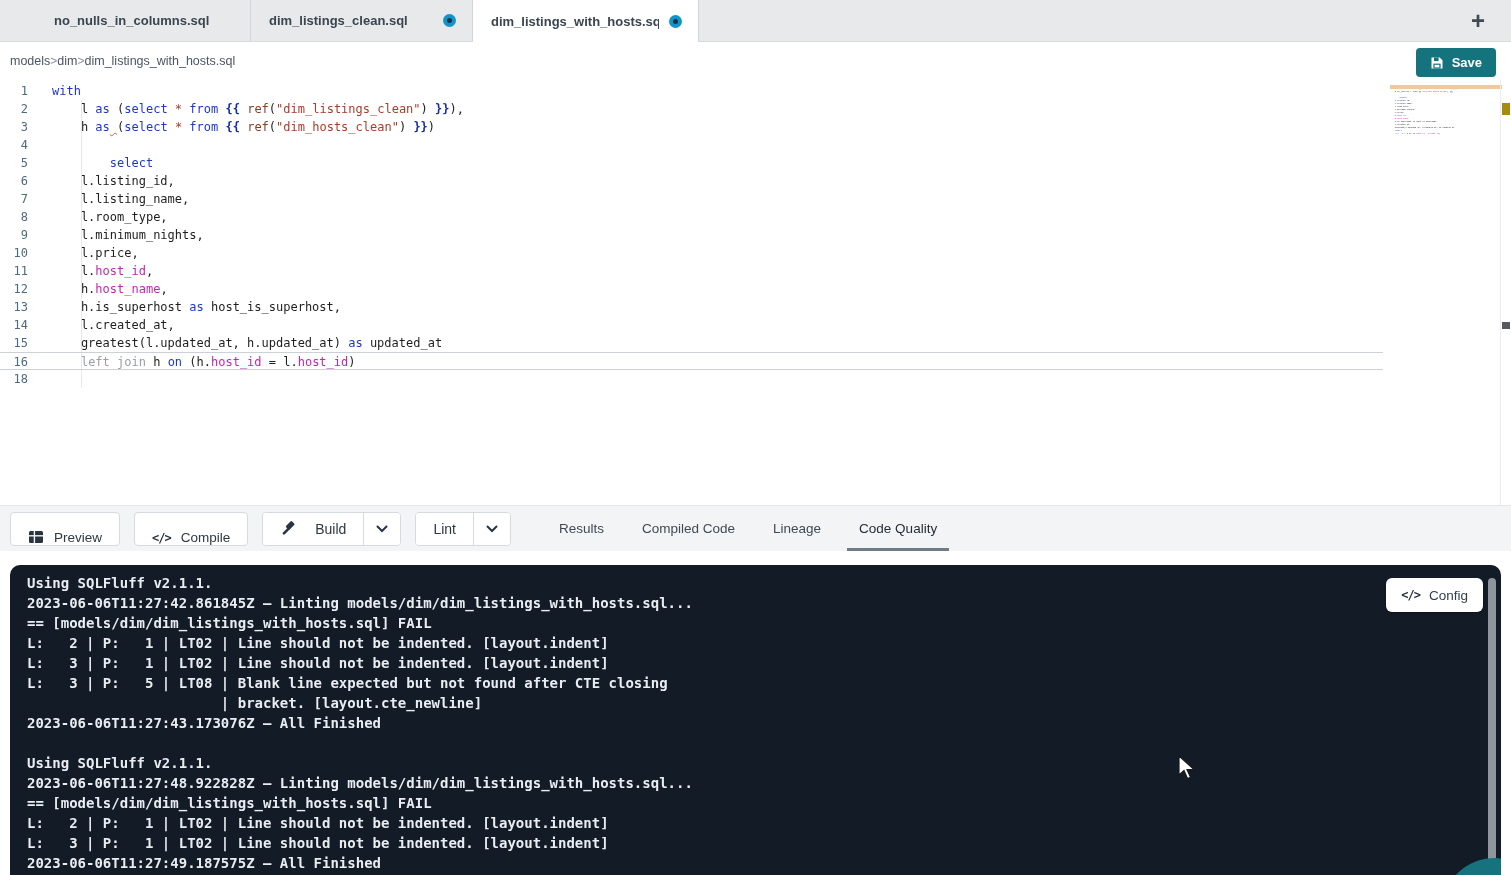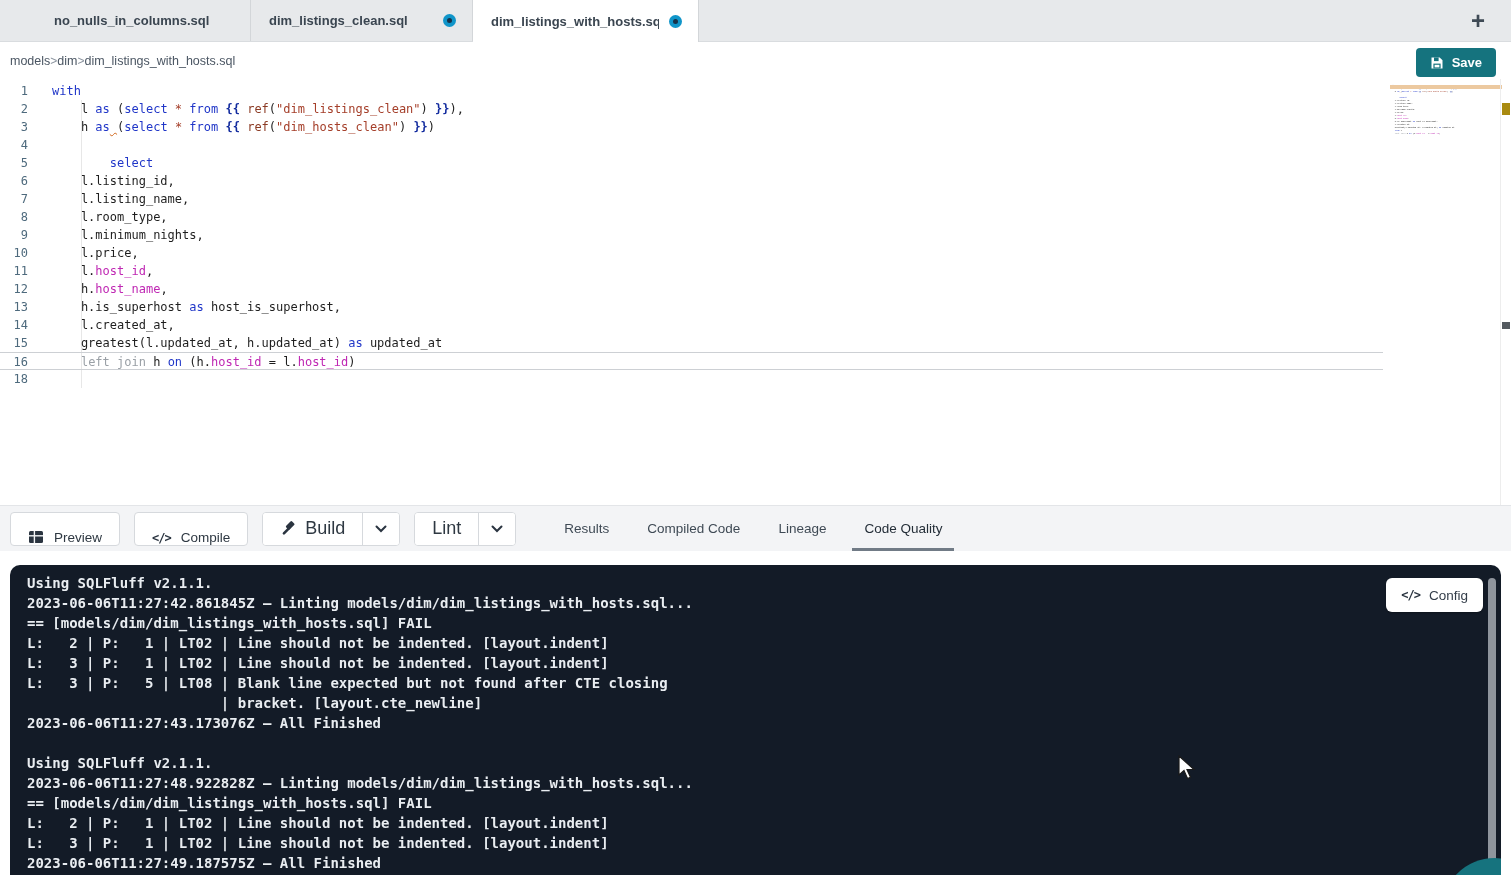--- a/index.html
+++ b/index.html
@@ -58,22 +58,22 @@
   .overview-tan{position:absolute;left:1390px;top:6px;width:112px;height:4px;background:#ecc9a0;}
   .ruler-olive{position:absolute;left:1502px;top:24px;width:8px;height:12px;background:#a98a10;}
   .ruler-dark{position:absolute;left:1502px;top:243px;width:8px;height:7px;background:#53595f;}
 
   
   .actionbar{position:absolute;top:505px;left:0;right:0;height:46px;background:#f3f4f6;
     border-top:1px solid #e3e5e8;display:flex;align-items:center;padding-left:10px;box-sizing:border-box;gap:14px;z-index:2;}
   .btn{height:34px;background:#fff;border:1px solid #d6d9dd;border-radius:4px;display:flex;align-items:flex-end;
     gap:10px;padding:0 17px;font-size:13.5px;color:#2e3842;font-family:"Liberation Sans",sans-serif;cursor:pointer;}
   .split{display:flex;height:34px;border:1px solid #d6d9dd;border-radius:4px;background:#fff;overflow:hidden;box-sizing:border-box;}
-  .btn-main{border:none;background:#fff;display:flex;align-items:center;gap:8px;padding:0 17px;
-    font-size:18px;color:#2e3842;font-family:"Liberation Sans",sans-serif;cursor:pointer;}
+  .btn-main{border:none;background:#fff;display:flex;align-items:center;gap:18px;padding:0 17px;
+    font-size:14px;color:#2e3842;font-family:"Liberation Sans",sans-serif;cursor:pointer;}
   .btn-caret{border:none;border-left:1px solid #d6d9dd;background:#fff;width:37px;display:flex;
     align-items:center;justify-content:center;cursor:pointer;}
   .code-glyph{font-family:"DejaVu Sans Mono",monospace;font-weight:700;font-size:12px;letter-spacing:-1px;color:#2a3440;}
   .panel-tabs{display:flex;height:100%;align-items:center;gap:30px;margin-left:30px;}
   .ptab{height:100%;display:flex;align-items:center;font-size:13.5px;color:#3f4a55;position:relative;
     cursor:pointer;padding:0 4px;}
   .ptab.active{color:#242e38;}
   .ptab.active::after{content:"";position:absolute;left:-8px;right:-8px;bottom:0;height:3px;background:#717b86;}
 
   

